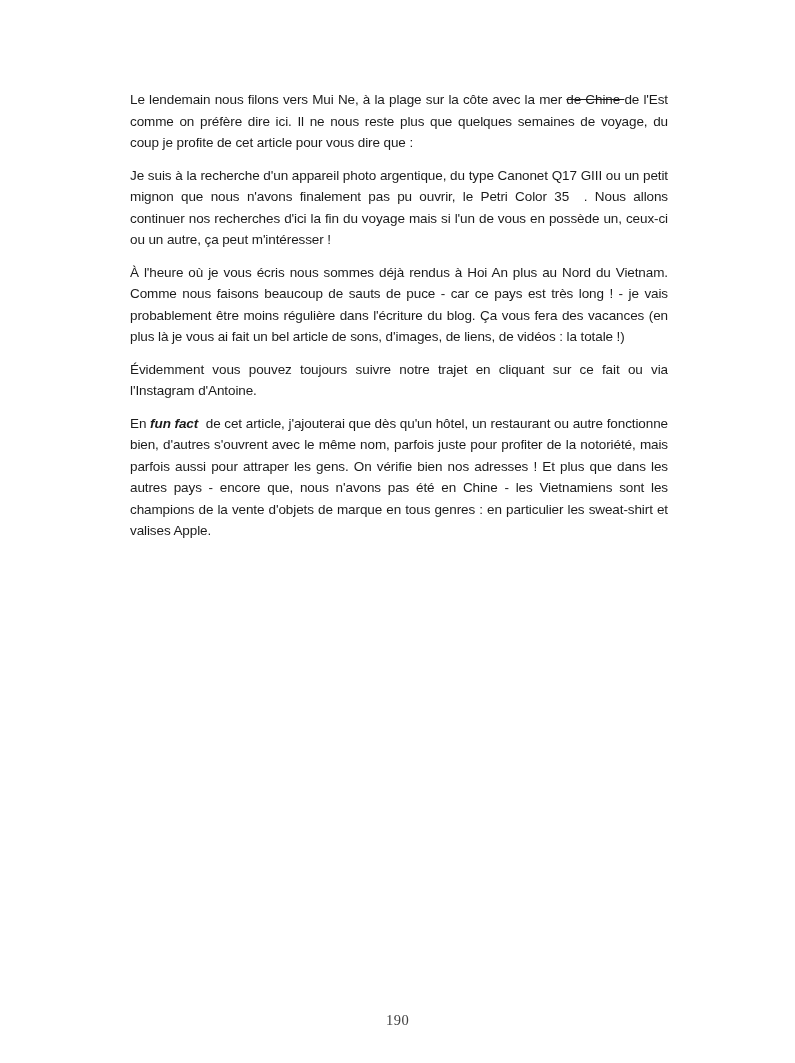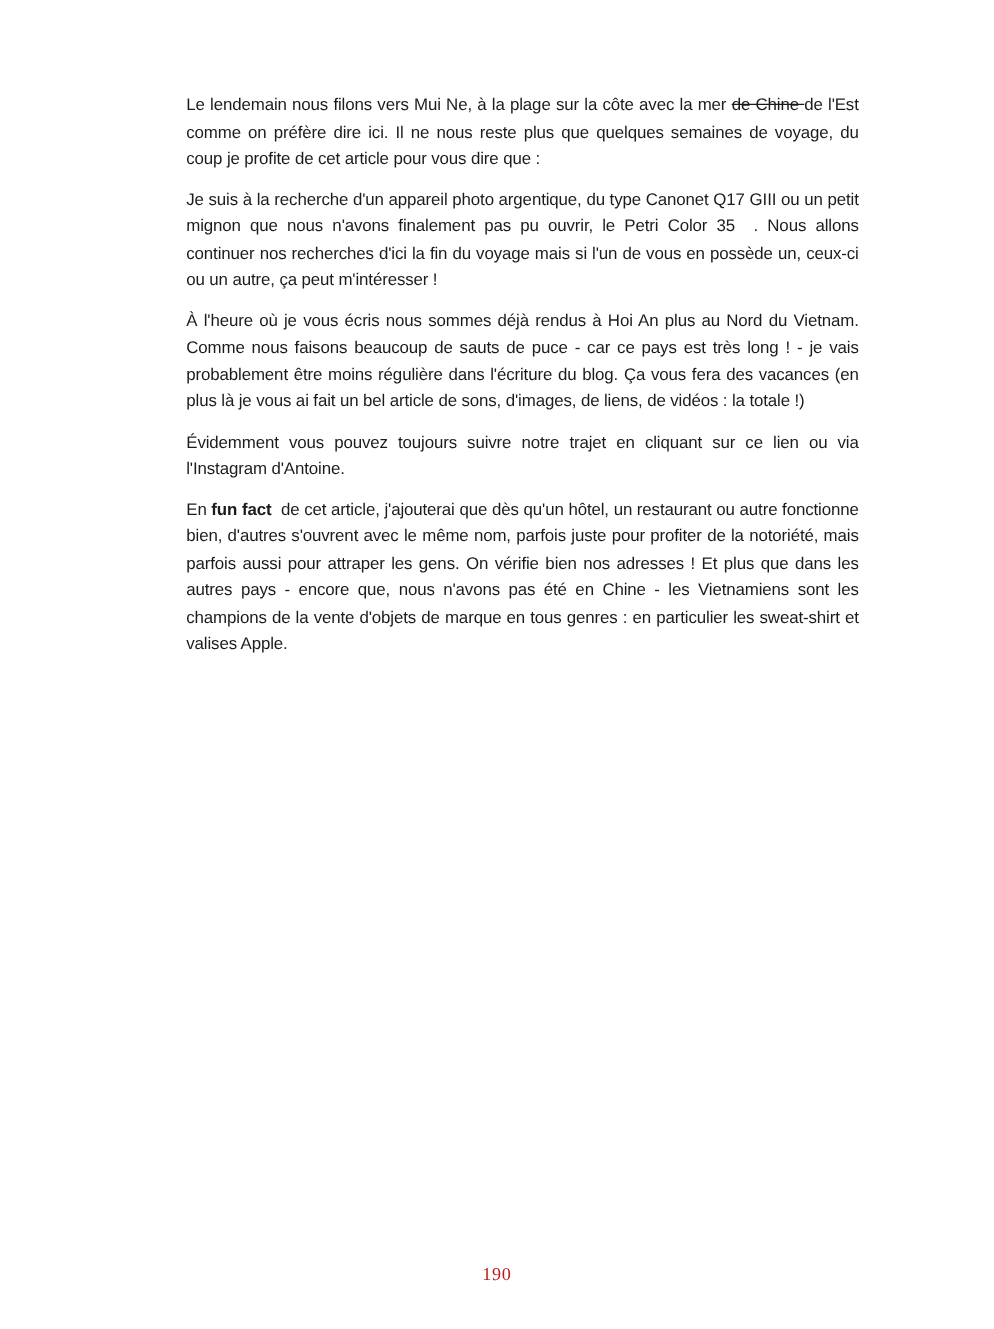--- a/index.html
+++ b/index.html
@@ -15,58 +15,57 @@
     font-family: "Liberation Sans", sans-serif;
   }
   .page {
     position: absolute;
     inset: 0;
     background: #ffffff;
   }
   .text-block {
     position: absolute;
     left: 130px;
-    top: 73px;
+    top: 89px;
     width: 538px;
-    margin-left: 19px;
   }
   .text-block p {
     margin: 0 0 11px 0;
     font-family: "Liberation Sans", sans-serif;
     font-size: 13.5px;
     line-height: 21.5px;
     letter-spacing: -0.1px;
     color: #1b1b1b;
     text-align: justify;
   }
   .seg-normal { font-style: normal; font-weight: normal; }
   .seg-italic { }
-  .seg-bold-italic { font-weight: bold; }
+  .seg-bold-italic { font-style: italic; font-weight: bold; }
   .seg-strike { text-decoration: line-through; }
   .page-footer {
     position: absolute;
     left: 0;
     right: 0;
     top: 1011px;
     text-align: center;
   }
   .page-number {
     font-family: "Liberation Serif", serif;
     font-size: 14.5px;
-    color: #b91c1c;
+    color: #404040;
     letter-spacing: 0.5px;
   }
 </style>
 </head>
 <body>
 
 <main class="page">
   <article class="text-block" id="article-text">
       <p><span class="seg-normal">Le lendemain nous filons vers Mui Ne, à la plage sur la côte avec la mer </span><span class="seg-strike">de Chine </span><span class="seg-normal"> de l'Est comme on préfère dire ici. Il ne nous reste plus que quelques semaines de voyage, du coup je profite de cet article pour vous dire que :</span></p>
       <p><span class="seg-normal">Je suis à la recherche d'un appareil photo argentique, du type </span><span class="seg-italic">Canonet Q17 GIII</span><span class="seg-normal"> ou un petit mignon que nous n'avons finalement pas pu ouvrir, le </span><span class="seg-italic">Petri Color 35</span><span class="seg-normal">&nbsp; . Nous allons continuer nos recherches d'ici la fin du voyage mais si l'un de vous en possède un, ceux-ci ou un autre, ça peut m'intéresser !</span></p>
       <p><span class="seg-normal">À l'heure où je vous écris nous sommes déjà rendus à Hoi An plus au Nord du Vietnam. Comme nous faisons beaucoup de sauts de puce - car ce pays est très long ! - je vais probablement être moins régulière dans l'écriture du blog. Ça vous fera des vacances (en plus là je vous ai fait un bel article de sons, d'images, de liens, de vidéos : la totale !)</span></p>
-      <p><span class="seg-normal">Évidemment vous pouvez toujours suivre notre trajet en cliquant sur ce lien ou via l'Instagram d'Antoine.</span></p>
+      <p><span class="seg-normal">Évidemment vous pouvez toujours suivre notre trajet en cliquant sur ce fait ou via l'Instagram d'Antoine.</span></p>
       <p><span class="seg-normal">En </span><span class="seg-bold-italic">fun fact</span><span class="seg-normal">&nbsp; de cet article, j'ajouterai que dès qu'un hôtel, un restaurant ou autre fonctionne bien, d'autres s'ouvrent avec le même nom, parfois juste pour profiter de la notoriété, mais parfois aussi pour attraper les gens. On vérifie bien nos adresses ! Et plus que dans les autres pays - encore que, nous n'avons pas été en Chine - les Vietnamiens sont les champions de la vente d'objets de marque en tous genres : en particulier les sweat-shirt et valises Apple.</span></p>
     </article>
   <footer class="page-footer">
     <span class="page-number">190</span>
   </footer>
 </main>
 
 </body></html>

